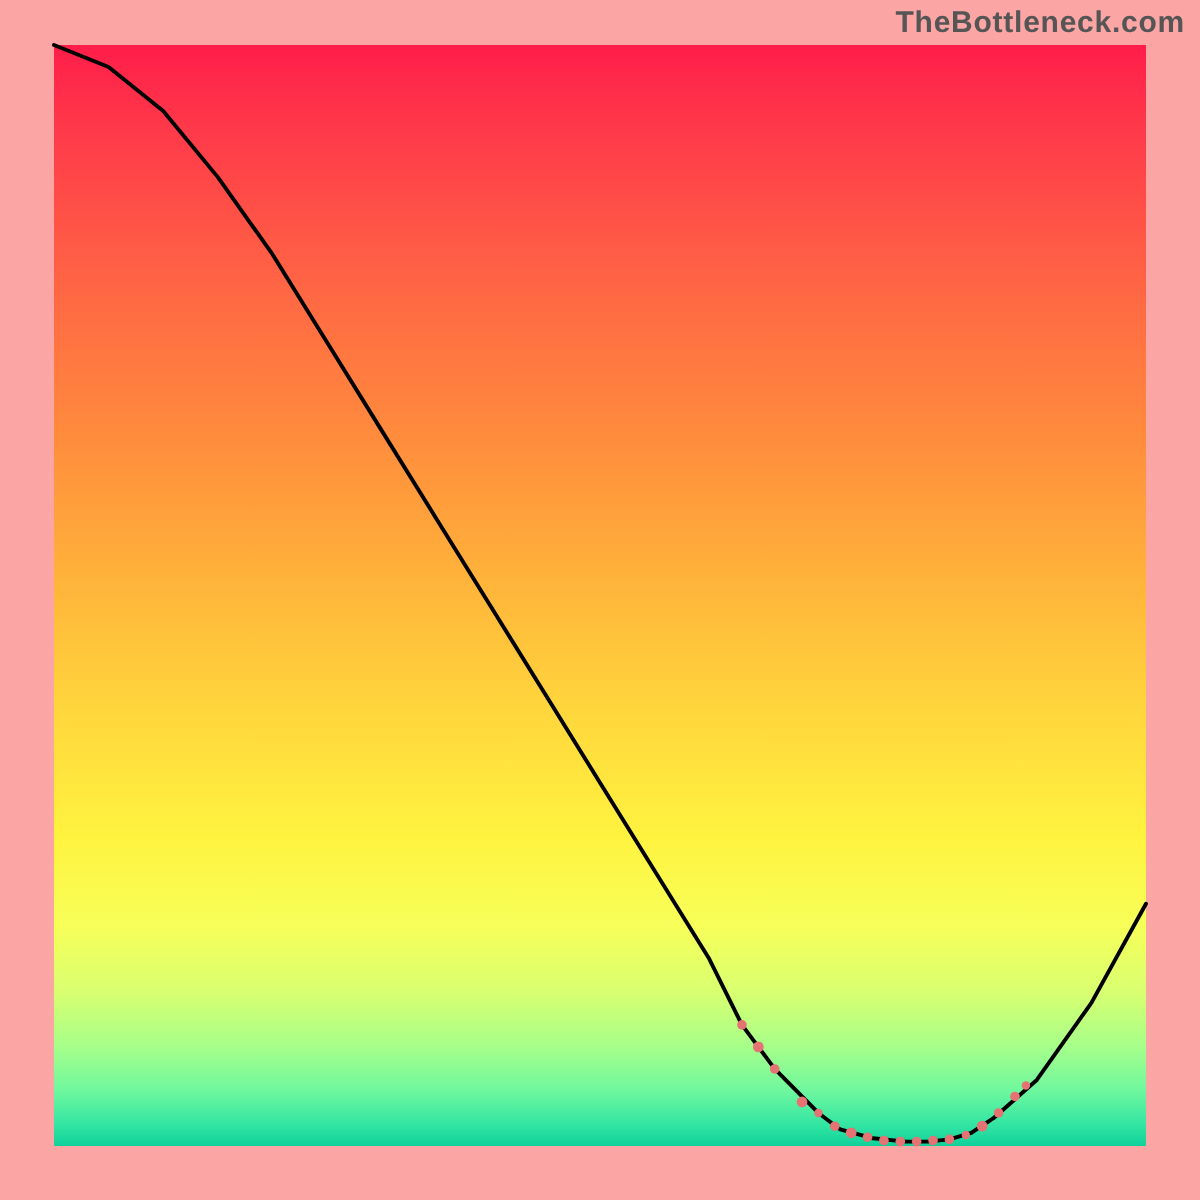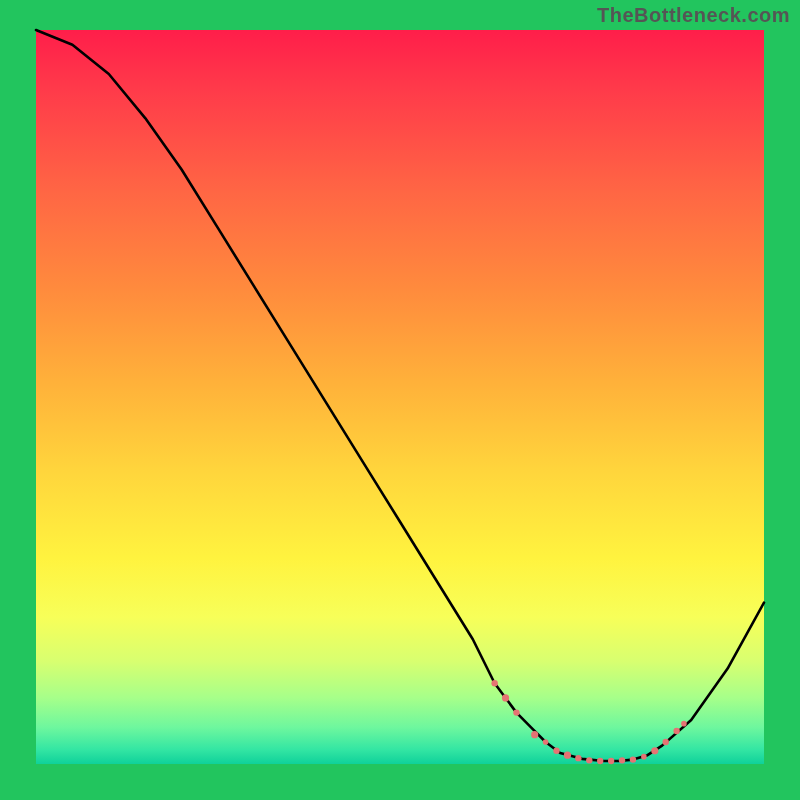--- a/index.html
+++ b/index.html
@@ -8,21 +8,21 @@
     width: 800px;
     height: 800px;
     background: #000;
     overflow: hidden;
     font-family: Arial, Helvetica, sans-serif;
   }
   .frame {
     position: relative;
     width: 800px;
     height: 800px;
-    background: #22c55e;
+    background: #fca5a5;
   }
   .watermark {
     position: absolute;
     top: 4px;
     right: 10px;
     color: #555;
     font-size: 20px;
     font-weight: 600;
     letter-spacing: 0.5px;
     z-index: 5;

